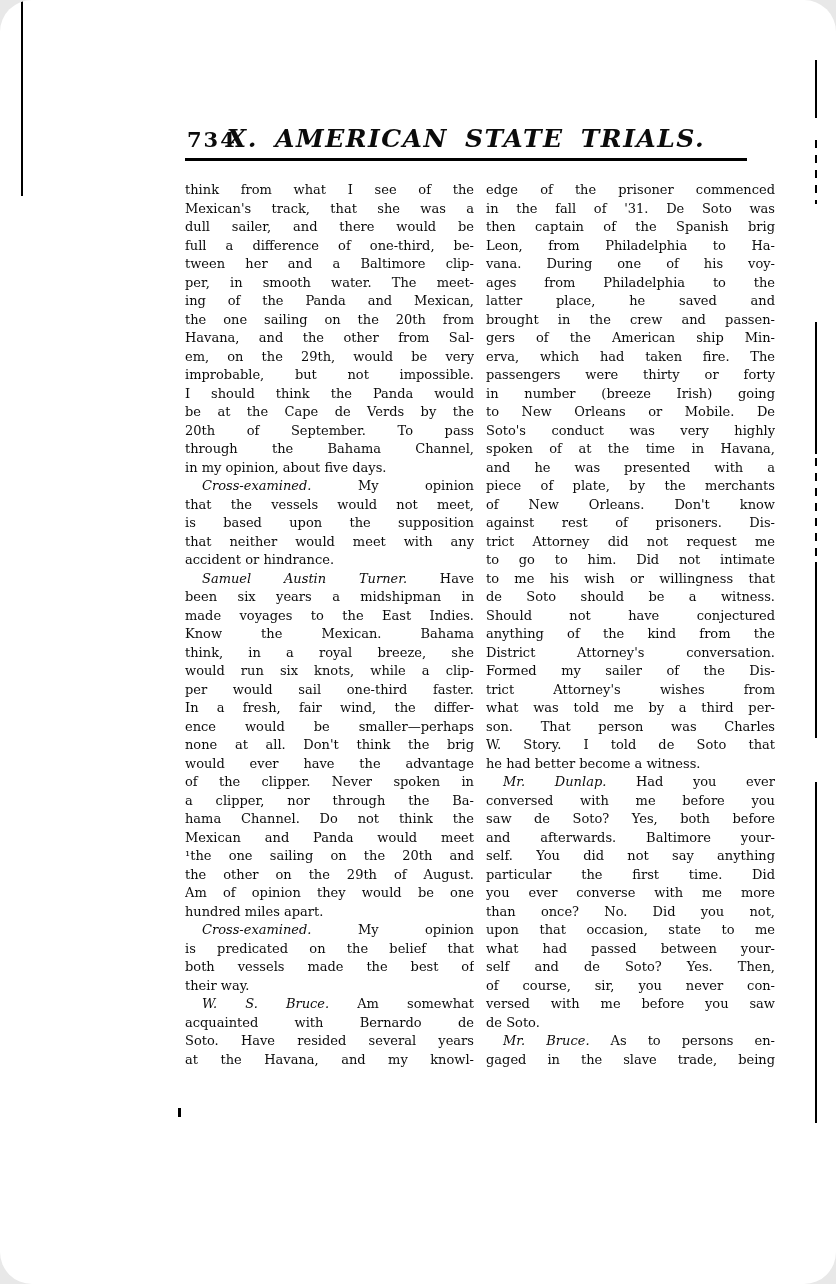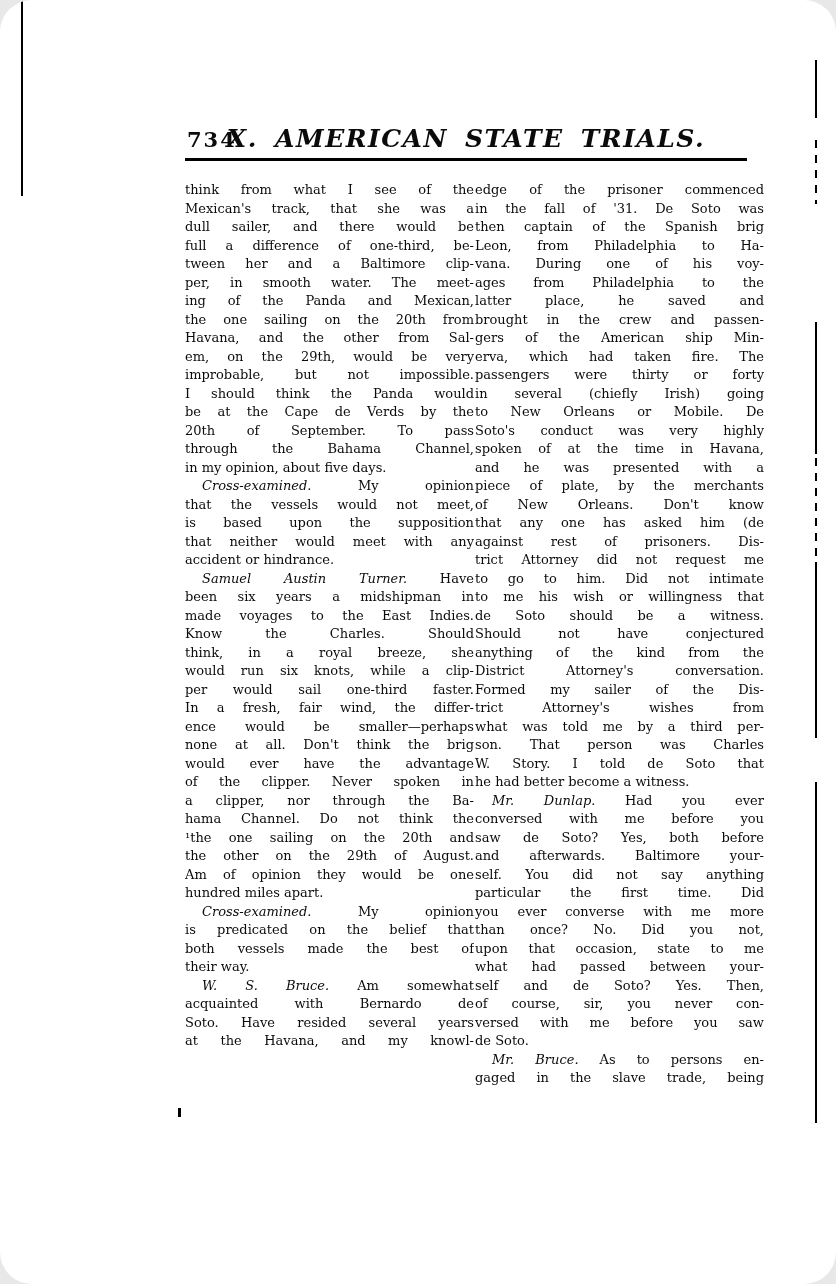--- a/index.html
+++ b/index.html
@@ -15,21 +15,21 @@
     letter-spacing:2px;
   }
   .running-title {
     position:absolute; left:185px; width:562px; top:0; text-align:center;
     font-size:25px; font-weight:bold; font-style:italic;
     letter-spacing:1.5px; word-spacing:7px;
   }
   .header-rule { position:absolute; left:185px; top:158px; width:562px; height:3px; background:#000; }
   .column { position:absolute; top:181px; width:289px; font-size:13px; line-height:18.5px; }
   .col-left  { left:185px; }
-  .col-right { left:475px; }
+  .col-right { left:486px; }
   .line { text-align:justify; text-align-last:justify; white-space:nowrap; overflow:hidden; }
   .line.para-end { text-align-last:left; }
   .line.indent { padding-left:17px; }
   .paragraph i { }
   
   .artifact { position:absolute; background:#000; }
   .art-dashed {
     position:absolute; width:2px; background:repeating-linear-gradient(
       to bottom, #000 0px, #000 8px, transparent 8px, transparent 15px);
   }
@@ -85,31 +85,32 @@
         <div class="line indent"><i>Cross-examined.</i>  My opinion</div>
         <div class="line">that the vessels would not meet,</div>
         <div class="line">is based upon the supposition</div>
         <div class="line">that neither would meet with any</div>
         <div class="line para-end">accident or hindrance.</div>
       </div>
       <div class="paragraph">
         <div class="line indent"><i>Samuel Austin Turner.</i>  Have</div>
         <div class="line">been six years a midshipman in</div>
         <div class="line">made voyages to the East Indies.</div>
-        <div class="line">Know the Charles.  Should</div>
+        <div class="line">Know the Mexican.  Bahama</div>
         <div class="line">think, in a royal breeze, she</div>
         <div class="line">would run six knots, while a clip-</div>
         <div class="line">per would sail one-third faster.</div>
         <div class="line">In a fresh, fair wind, the differ-</div>
         <div class="line">ence would be smaller—perhaps</div>
         <div class="line">none at all.  Don't think the brig</div>
         <div class="line">would ever have the advantage</div>
         <div class="line">of the clipper.  Never spoken in</div>
         <div class="line">a clipper, nor through the Ba-</div>
         <div class="line">hama Channel.  Do not think the</div>
+        <div class="line">Mexican and Panda would meet</div>
         <div class="line">¹the one sailing on the 20th and</div>
         <div class="line">the other on the 29th of August.</div>
         <div class="line">Am of opinion they would be one</div>
         <div class="line para-end">hundred miles apart.</div>
       </div>
       <div class="paragraph">
         <div class="line indent"><i>Cross-examined.</i>  My opinion</div>
         <div class="line">is predicated on the belief that</div>
         <div class="line">both vessels made the best of</div>
         <div class="line para-end">their way.</div>
@@ -127,28 +128,27 @@
         <div class="line">in the fall of '31.  De Soto was</div>
         <div class="line">then captain of the Spanish brig</div>
         <div class="line">Leon, from Philadelphia to Ha-</div>
         <div class="line">vana.  During one of his voy-</div>
         <div class="line">ages from Philadelphia to the</div>
         <div class="line">latter place, he saved and</div>
         <div class="line">brought in the crew and passen-</div>
         <div class="line">gers of the American ship Min-</div>
         <div class="line">erva, which had taken fire.  The</div>
         <div class="line">passengers were thirty or forty</div>
-        <div class="line">in several (chiefly Irish) going</div>
+        <div class="line">in number (breeze Irish) going</div>
         <div class="line">to New Orleans or Mobile.  De</div>
         <div class="line">Soto's conduct was very highly</div>
         <div class="line">spoken of at the time in Havana,</div>
         <div class="line">and he was presented with a</div>
         <div class="line">piece of plate, by the merchants</div>
         <div class="line">of New Orleans.  Don't know</div>
-        <div class="line">that any one has asked him (de</div>
         <div class="line">against rest of prisoners.  Dis-</div>
         <div class="line">trict Attorney did not request me</div>
         <div class="line">to go to him.  Did not intimate</div>
         <div class="line">to me his wish or willingness that</div>
         <div class="line">de Soto should be a witness.</div>
         <div class="line">Should not have conjectured</div>
         <div class="line">anything of the kind from the</div>
         <div class="line">District Attorney's conversation.</div>
         <div class="line">Formed my sailer of the Dis-</div>
         <div class="line">trict Attorney's wishes from</div>

